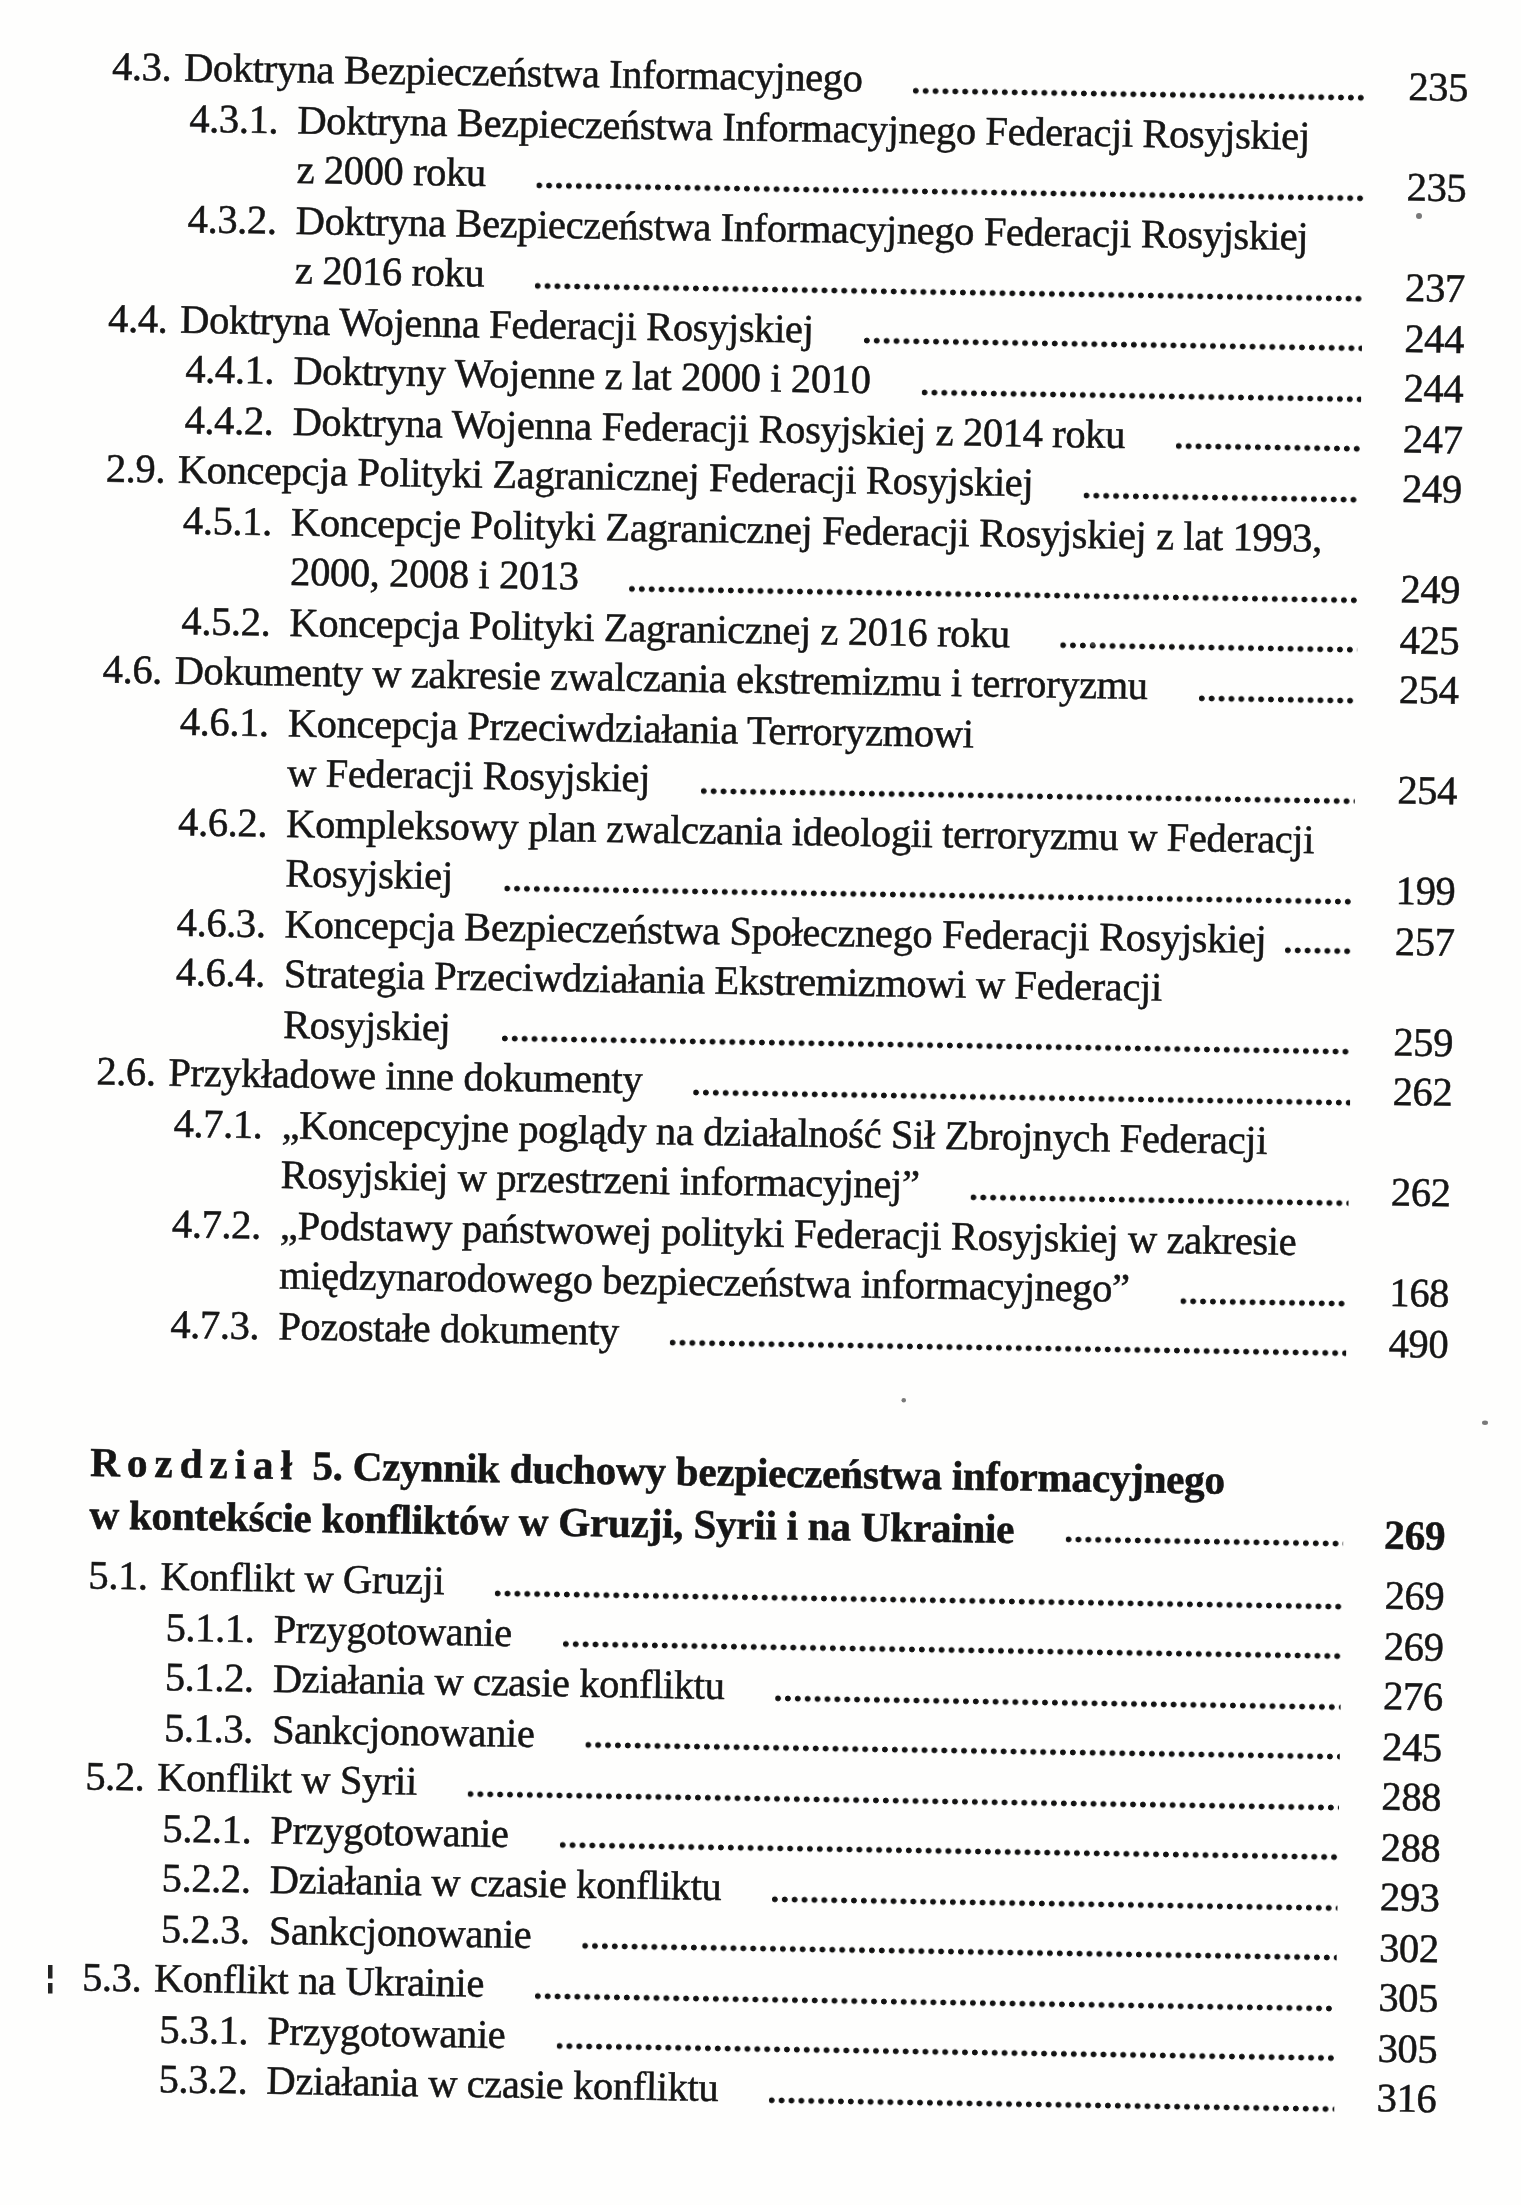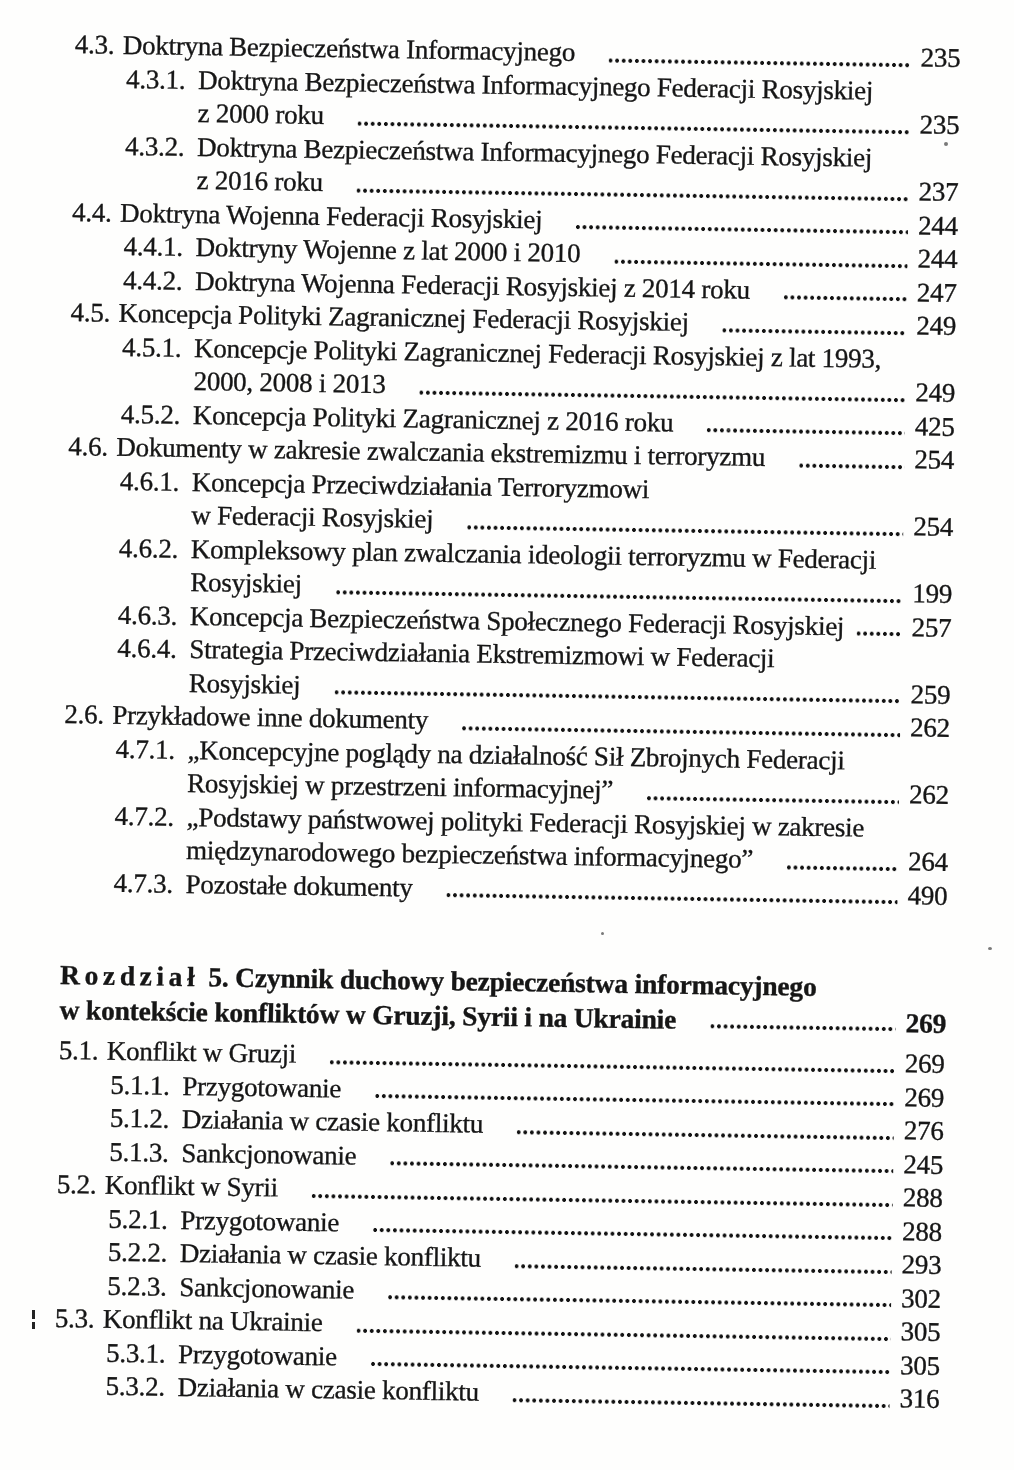--- a/index.html
+++ b/index.html
@@ -45,21 +45,21 @@
     flex: 1 1 auto;
     min-width: 8px;
     margin: 0 10px 7px 34px;
     align-self: flex-end;
     height: 6px;
     background-image: radial-gradient(circle at 1.9px 3px, #121212 1.65px, rgba(0,0,0,0) 2.2px);
     background-size: 6.6px 6px;
     background-repeat: repeat-x;
   }
   .entry.tight .leader { margin-left: 12px; }
-  .pg { flex: 0 0 58px; width: 58px; }
+  .pg { flex: 0 0 58px; width: 58px; text-align: right; }
   .chapter-heading {
     margin-top: 59px;
     margin-bottom: 7px;
     padding-left: 64px;
     font-weight: bold;
     font-size: 27.5px;
     line-height: 34.5px;
     letter-spacing: -0.2px;
     white-space: nowrap;
   }
@@ -132,21 +132,21 @@
           <span class="num">4.4.2.</span>
           <div class="body">
             <div class="line last">
               <span class="txt">Doktryna Wojenna Federacji Rosyjskiej z 2014 roku</span>
               <span class="leader"></span>
               <span class="pg">247</span>
             </div>
           </div>
         </div>
         <div class="entry lvl1">
-          <span class="num">4.5.</span>
+          <span class="num">2.9.</span>
           <div class="body">
             <div class="line last">
               <span class="txt">Koncepcja Polityki Zagranicznej Federacji Rosyjskiej</span>
               <span class="leader"></span>
               <span class="pg">249</span>
             </div>
           </div>
         </div>
         <div class="entry lvl2">
           <span class="num">4.5.1.</span>
@@ -243,21 +243,21 @@
             </div>
           </div>
         </div>
         <div class="entry lvl2">
           <span class="num">4.7.2.</span>
           <div class="body">
             <div class="line"><span class="txt">„Podstawy państwowej polityki Federacji Rosyjskiej w zakresie</span></div>
             <div class="line last">
               <span class="txt">międzynarodowego bezpieczeństwa informacyjnego”</span>
               <span class="leader"></span>
-              <span class="pg">264</span>
+              <span class="pg">168</span>
             </div>
           </div>
         </div>
         <div class="entry lvl2">
           <span class="num">4.7.3.</span>
           <div class="body">
             <div class="line last">
               <span class="txt">Pozostałe dokumenty</span>
               <span class="leader"></span>
               <span class="pg">490</span>

